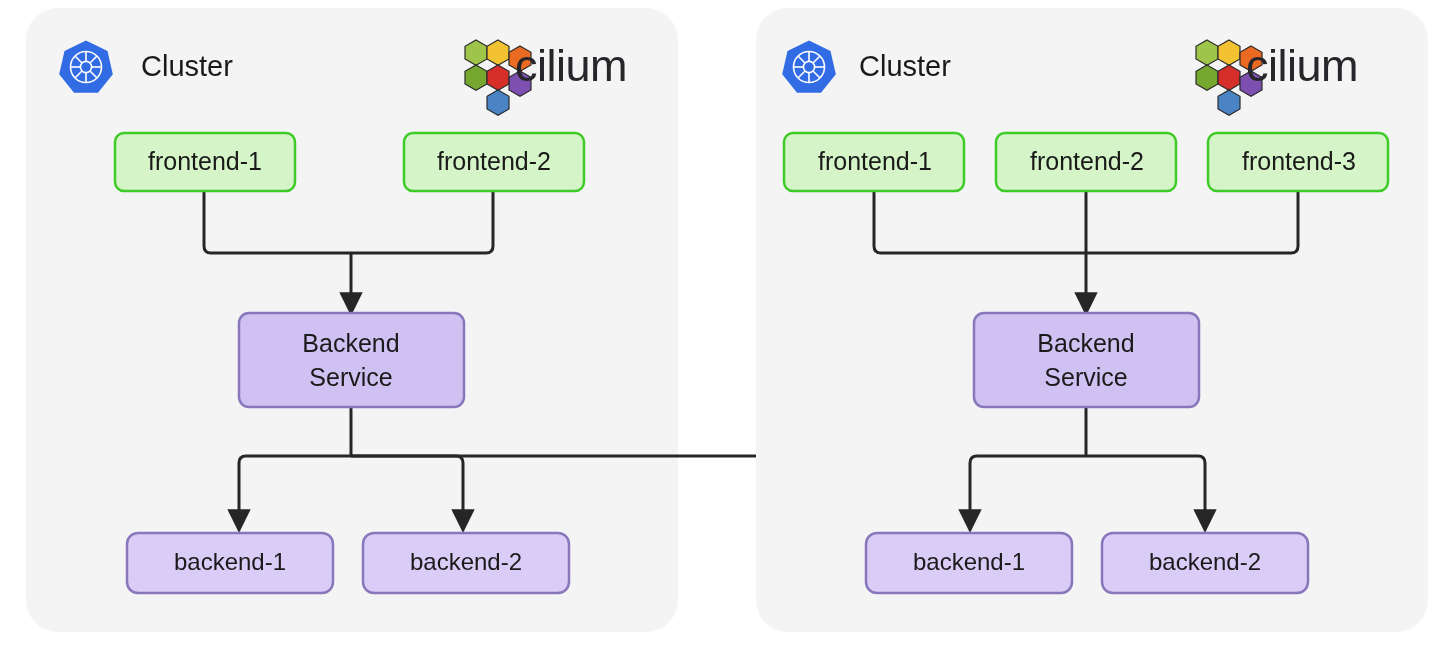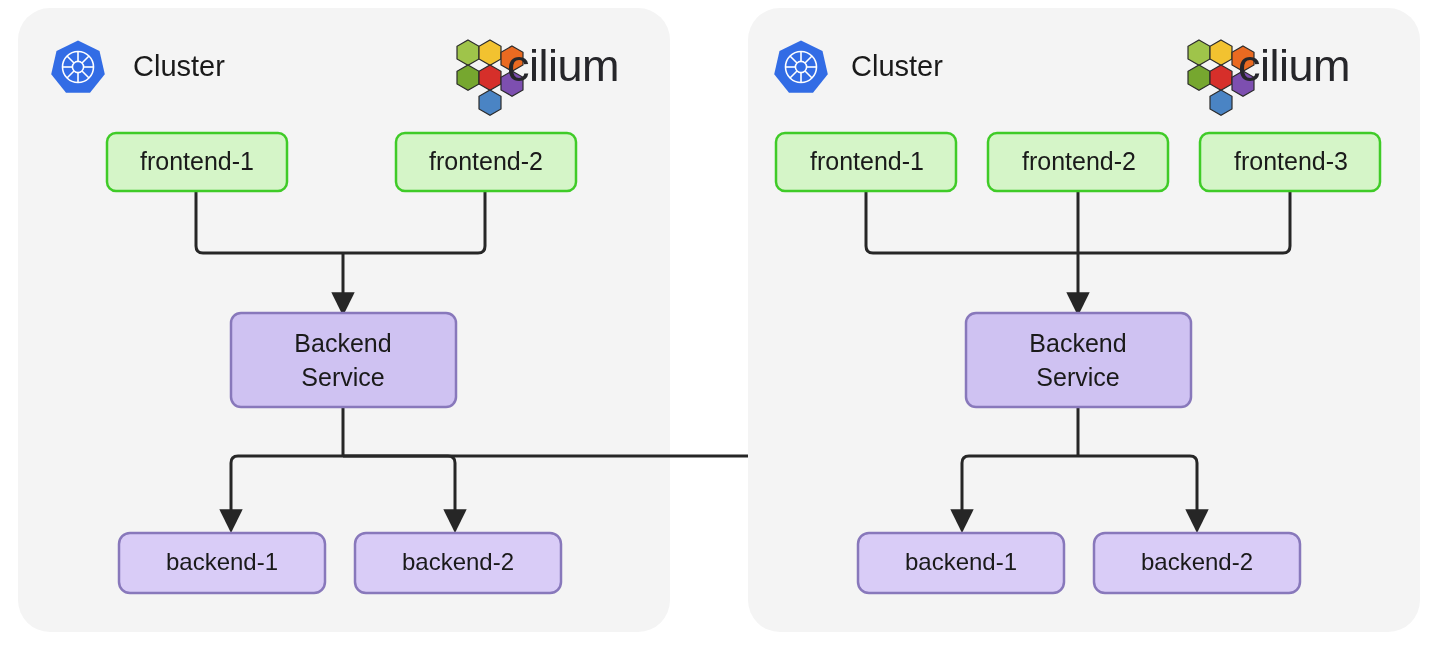--- a/index.html
+++ b/index.html
@@ -11,20 +11,21 @@
     width: 1442px;
     height: 648px;
     overflow: hidden;
     font-family: "Liberation Sans", sans-serif;
   }
   #stage {
     position: relative;
     width: 1322px;
     height: 648px;
     background: #ffffff;
+    margin-left: 8px;
   }
   #stage > svg {
     position: absolute;
     top: 0;
     left: 0;
   }
   .panel-rect {
     fill: #f4f4f4;
   }
   .node-box {

